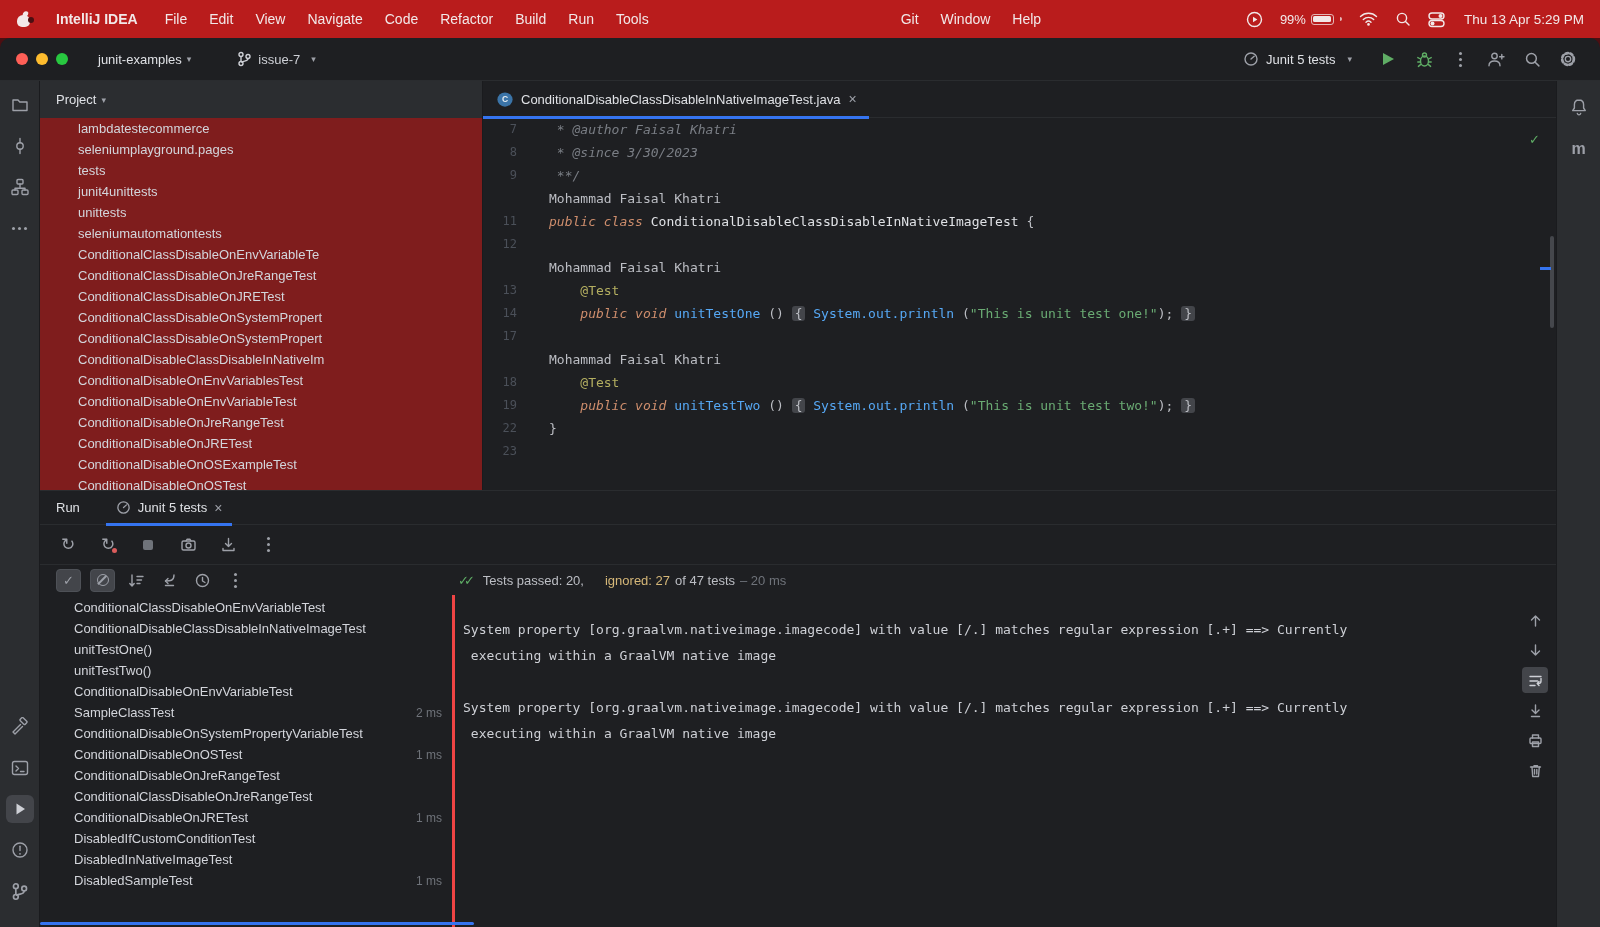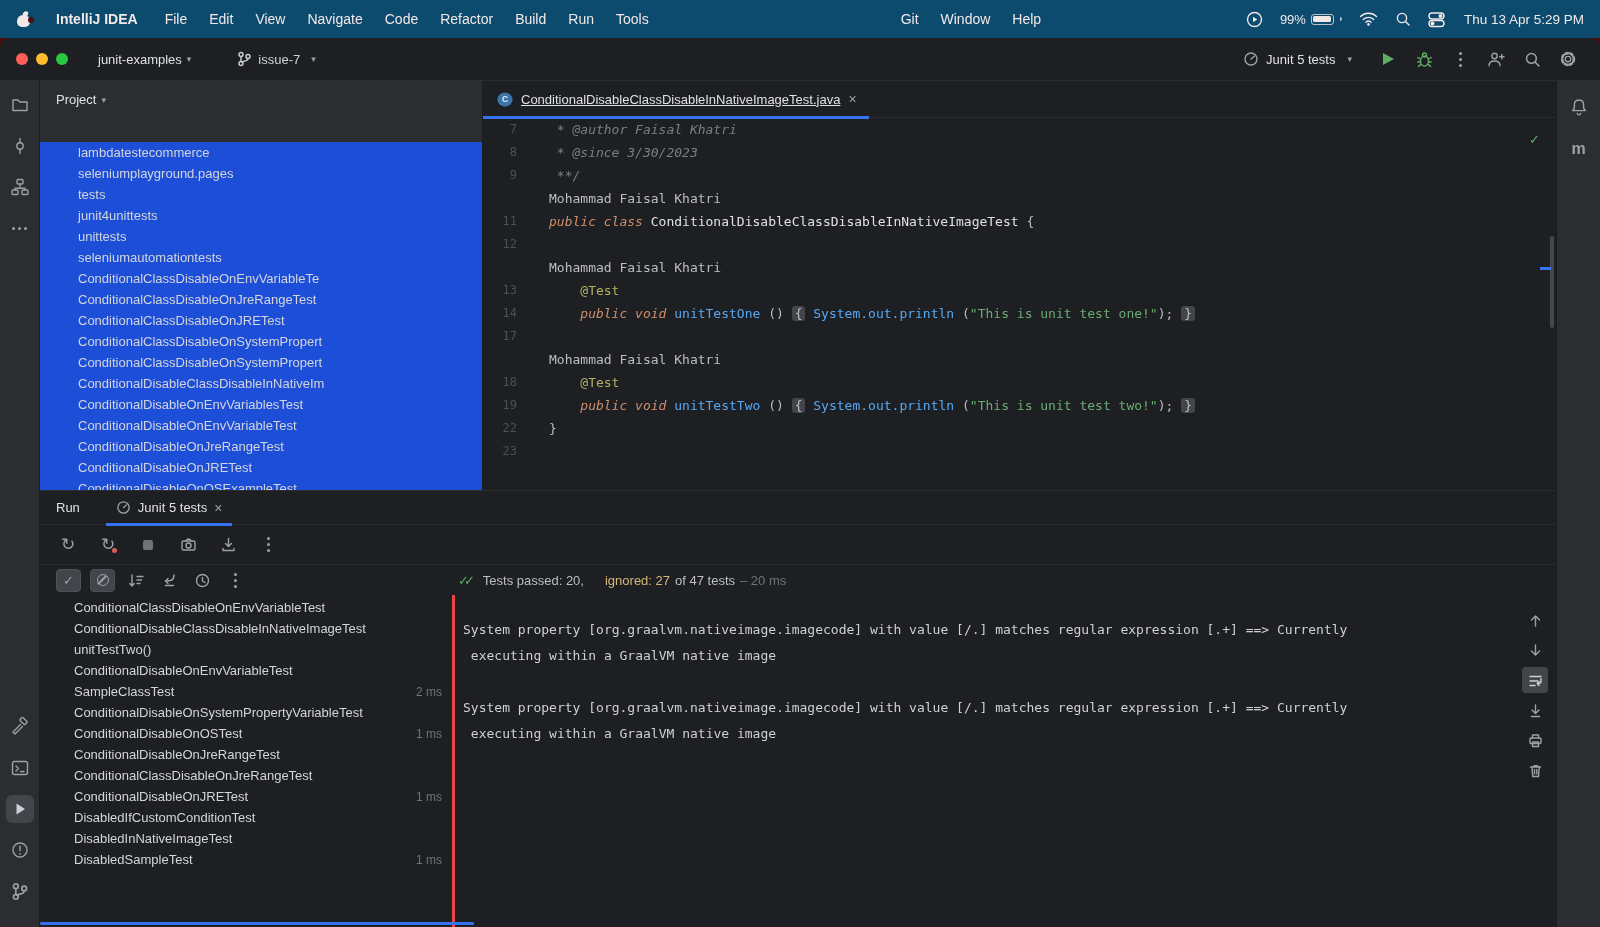--- a/index.html
+++ b/index.html
@@ -2,21 +2,21 @@
 <html><head>
 <meta charset="utf-8">
 <style>
   * { margin:0; padding:0; box-sizing:border-box; }
   html,body { width:1600px; height:927px; overflow:hidden; }
   body { font-family:"Liberation Sans", sans-serif; background:#4C0F12; position:relative; color:#CED0D6; }
   svg { display:block; }
   .g { stroke:currentColor; fill:none; stroke-width:1.4; stroke-linecap:round; stroke-linejoin:round; }
 
   
-  .menubar { height:38px; display:flex; align-items:center; background:#0c4a6e; color:#F2E8E8; font-size:14px; padding:0 16px; gap:2px; }
+  .menubar { height:38px; display:flex; align-items:center; background:#b91c1c; color:#F2E8E8; font-size:14px; padding:0 16px; gap:2px; }
   .apple { position:relative; width:16px; height:17px; margin-right:14px; }
   .apple::before { content:""; position:absolute; left:1px; top:4px; width:13px; height:12px; background:#F2E8E8; border-radius:6px 6px 5px 5px; }
   .apple::after { content:""; position:absolute; right:-2px; top:6px; width:6px; height:6px; background:#4C0F12; border-radius:50%; }
   .apple .leaf { position:absolute; top:0; left:7px; width:5px; height:6px; background:#F2E8E8; border-radius:60% 40% 60% 40%; transform:rotate(28deg); }
   .mb-app { font-weight:bold; margin-right:6px; padding:0 8px; }
   .mb-menus { display:flex; }
   .mb-item { padding:0 11px; cursor:default; }
   .mb-right-menus { margin-left:228px; }
   .mb-status { margin-left:auto; display:flex; align-items:center; gap:17px; }
   .mb-batt { display:flex; align-items:center; gap:5px; font-size:13px; }
@@ -49,34 +49,34 @@
   .sicon.active { background:#43454A; color:#CED0D6; }
   .stripe-spacer { margin-top:auto; }
   .maven-m { font-size:16px; font-weight:bold; color:#9DA0A8; }
 
   .center { flex:1; display:flex; flex-direction:column; min-width:0; }
   .top-row { height:409px; flex:0 0 409px; display:flex; min-width:0; }
 
   
   .project-panel { width:443px; flex:0 0 443px; background:#2B2D30; border-right:1px solid #1A1B1E; display:flex; flex-direction:column; }
   .pp-header { height:37px; flex:0 0 37px; display:flex; align-items:center; padding-left:16px; font-size:13px; color:#DFE1E5; }
-  .pp-tree { flex:1; background:#1d4ed8; overflow:hidden;margin-top:24px; }
+  .pp-tree { flex:1; background:#7f1d1d; overflow:hidden; }
   .pr-row { height:21px; display:flex; align-items:center; white-space:nowrap; font-size:13px; color:#D3D5DB; cursor:pointer; }
   .chev-slot { width:16px; flex:0 0 16px; color:#9DA0A8; font-family:"DejaVu Sans",sans-serif; font-size:11px; text-align:center; }
   .tree-icon { width:16px; height:14px; flex:0 0 16px; margin-right:6px; position:relative; }
   .tree-icon .ci-letter { display:none; }
   .tree-icon.class { width:15px; height:15px; border-radius:50%; background:#3B74A8; display:flex; align-items:center; justify-content:center; }
   .tree-icon.class .ci-letter { display:block; color:#E8EDF2; font-size:9px; font-weight:bold; line-height:1; }
 
   
   .editor-col { flex:1; display:flex; flex-direction:column; min-width:0; background:#1E1F22; }
   .tabbar { height:37px; flex:0 0 37px; display:flex; align-items:center; border-bottom:1px solid #2A2C2F; position:relative; }
   .etab { height:37px; display:flex; align-items:center; gap:8px; padding:0 12px 0 14px; position:relative; cursor:pointer; }
   .etab.active::after { content:""; position:absolute; left:0; right:0; bottom:-1px; height:3px; background:#3574F0; }
-  .etab-label { font-size:13px; color:#DFE1E5;text-decoration:underline; }
+  .etab-label { font-size:13px; color:#DFE1E5; }
   .etab-close { color:#9DA0A8; font-size:14px; cursor:pointer; }
   .tree-icon.mini { transform:scale(.95); margin-right:0; }
   .tabbar-more { margin-left:auto; margin-right:18px; cursor:pointer; }
   .editor-body { flex:1; position:relative; overflow:hidden; font-family:"DejaVu Sans Mono",monospace; font-size:13px; line-height:23px; }
   .code-line { height:23px; display:flex; align-items:center; }
   .lnum { width:34px; flex:0 0 34px; text-align:right; color:#4B5059; font-size:12px; }
   .gut { width:32px; flex:0 0 32px; display:flex; align-items:center; padding-left:7px; gap:3px; cursor:pointer; }
   .ctext { flex:1; white-space:pre; color:#BCBEC4; display:flex; align-items:center; }
   .tok.doc { color:#7A7E85; font-style:italic; }
   .tok.ann { color:#B3AE60; }
@@ -719,20 +719,27 @@
               </div>
 
               <div class="rt-row">
 
                 <span class="chev-slot"></span>
                 <span class="st-icon"></span>
                 <span class="rt-label">ConditionalDisableClassDisableInNativeImageTest</span>
                 <span class="rt-time"></span>
               </div>
 
+              <div class="rt-row">
+
+                <span class="chev-slot"></span>
+                <span class="st-icon"></span>
+                <span class="rt-label">unitTestOne()</span>
+                <span class="rt-time"></span>
+              </div>
 
               <div class="rt-row">
 
                 <span class="chev-slot"></span>
                 <span class="st-icon"></span>
                 <span class="rt-label">unitTestTwo()</span>
                 <span class="rt-time"></span>
               </div>
 
 

